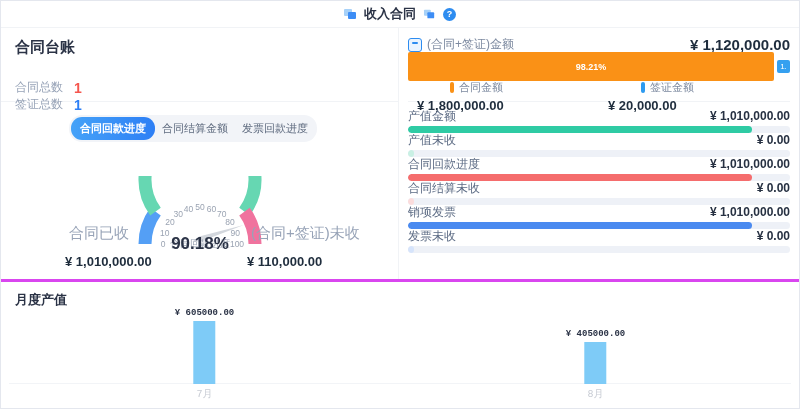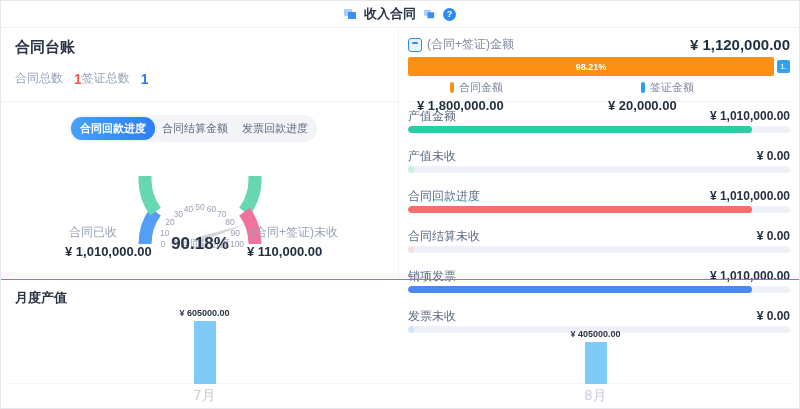--- a/index.html
+++ b/index.html
@@ -14,73 +14,73 @@
   .dualsq .sq-a{position:absolute;left:0;top:1px;width:8px;height:7px;background:#a7d1f8;border-radius:1px;}
   .dualsq .sq-b{position:absolute;left:4px;top:4px;width:8px;height:7px;background:#3d8df5;border-radius:1px;}
   .dualsq.small{transform:scale(.85);}
   .help{width:13px;height:13px;border-radius:50%;background:#2d8cf0;color:#fff;font-size:9px;
     font-weight:bold;display:flex;align-items:center;justify-content:center;}
   
   .content{flex:0 0 251px;display:flex;min-height:0;}
   .left{width:398px;flex:0 0 398px;border-right:1px solid #f1f3f6;box-sizing:border-box;}
   .l-top{height:74px;box-sizing:border-box;border-bottom:1px solid #f1f3f6;padding:10px 14px 0;}
   .sec-title{font-size:15px;font-weight:bold;color:#2b3346;}
-  .l-stats{display:flex;justify-content:flex-start;margin-top:13px;padding-right:32px;}
+  .l-stats{display:flex;justify-content:flex-start;margin-top:22px;padding-right:32px;flex-direction:column;}
   .stat{display:flex;align-items:center;gap:11px;}
   .stat-label{font-size:12px;color:#97a3b7;}
   .stat-num{font-size:14px;font-weight:bold;}
   .num-red{color:#f5564e;} .num-blue{color:#2d7ff5;}
   .l-main{position:relative;height:176px;}
   .tabs{position:absolute;top:13px;left:68px;background:#f2f4f8;border-radius:13px;
     display:flex;align-items:center;padding:2px;}
   .tab{font-size:11px;color:#5f6b7f;padding:3px 7px;border-radius:11px;white-space:nowrap;cursor:pointer;}
   .tab.active{background:linear-gradient(90deg,#45a2f8,#2d7ff5);color:#fff;font-weight:bold;padding:4px 9px;}
   .gauge-wrap{position:absolute;top:142px;left:99px;width:200px;height:80px;margin-top:-68px;}
   .gauge-wrap svg{position:absolute;top:68px;left:0;margin-top:-68px;}
   .gauge-pct{position:absolute;top:132px;left:0;width:398px;text-align:center;
     font-size:17px;font-weight:bold;color:#2b3346;}
   .g-stat{position:absolute;top:122px;}
-  .g-stat .lab{font-size:12px;color:#97a3b7;margin-bottom:3px;margin-left:4px;}
+  .g-stat .lab{font-size:15px;color:#97a3b7;margin-bottom:11px;margin-left:4px;}
   .g-stat .val{font-size:13px;font-weight:bold;color:#1f2d3d;}
   .g-stat.l{left:64px;} .g-stat.r{left:246px;}
   
   .right{flex:1;min-width:0;padding:0 9px;box-sizing:border-box;display:flex;flex-direction:column;}
   .r-top{height:74px;flex:0 0 74px;box-sizing:border-box;padding-top:8px;border-bottom:1px solid #f1f3f6;}
   .r-row1{display:flex;align-items:center;justify-content:space-between;}
   .r-label{display:flex;align-items:center;gap:5px;font-size:12px;color:#7d8aa0;}
   .doc-icon{width:12px;height:12px;border:1px solid #2d8cf0;border-radius:3px;background:#eaf4ff;
     position:relative;}
   .doc-icon:after{content:"";position:absolute;left:3px;top:3px;width:6px;height:2px;background:#2d8cf0;border-radius:1px;}
   .r-total{font-size:15px;font-weight:bold;color:#1f2d3d;}
   .r-bar{display:flex;align-items:center;margin-top:7px;height:13px;gap:3px;}
-  .r-bar-main{flex:1;height:19px;border-radius:2px;color:#fff;font-size:9px;font-weight:bold;
+  .r-bar-main{flex:1;height:29px;border-radius:2px;color:#fff;font-size:9px;font-weight:bold;
     display:flex;align-items:center;justify-content:center;}
   .r-bar-chip{width:13px;height:13px;border-radius:2px;color:#fff;font-size:8px;
     display:flex;align-items:center;justify-content:center;overflow:hidden;}
   .r-legend{display:grid;grid-template-columns:1fr 1fr;margin-top:7px;}
   .leg-top{display:flex;align-items:center;gap:5px;font-size:11px;color:#7d8aa0;padding-left:42px;}
   .leg-mark{width:4px;height:11px;border-radius:2px;}
   .leg-val{font-size:13px;font-weight:bold;color:#1f2d3d;margin-top:3px;padding-left:9px;}
   .r-metrics{flex:1;padding-top:7px;}
-  .metric{margin-bottom:16px;}
+  .metric{margin-bottom:0;}
   .m-row{display:flex;justify-content:space-between;align-items:center;font-size:12px;line-height:14px;}
   .m-label{color:#5c6b84;}
   .m-val{font-weight:bold;color:#273142;}
   .m-track{height:7px;background:#eef1f7;border-radius:3.5px;margin-top:3px;overflow:hidden;}
   .m-fill{height:100%;border-radius:3.5px;}
   
-  .bottom{flex:1;position:relative;border-top:1px solid #d946ef;min-height:0;}
+  .bottom{flex:1;position:relative;border-top:3px solid #d946ef;min-height:0;font-family:Liberation Mono, monospace;}
   .b-title{position:absolute;top:9px;left:14px;font-size:13px;font-weight:bold;color:#2b3346;}
   .b-chart{position:absolute;left:8px;right:8px;top:28px;bottom:4px;}
   .axis{position:absolute;left:0;right:0;bottom:20px;height:1px;background:#f2f4f7;}
   .bar-col{position:absolute;bottom:20px;transform:translateX(-50%);display:flex;
     flex-direction:column;align-items:center;}
   .bar-val{font-size:9px;font-weight:bold;color:#2b3346;margin-bottom:3px;white-space:nowrap;}
   .bar-rect{width:22px;}
-  .bar-x{position:absolute;top:100%;margin-top:3px;font-size:14px;color:#c8ccd4;white-space:nowrap;}
+  .bar-x{position:absolute;top:100%;margin-top:3px;font-size:10px;color:#c8ccd4;white-space:nowrap;}
 </style>
 </head>
 <body>
 
 <div class="frame">
 
   <div class="header">
     <span class="dualsq">
       <span class="sq-a"></span>
         <span class="sq-b"></span>

